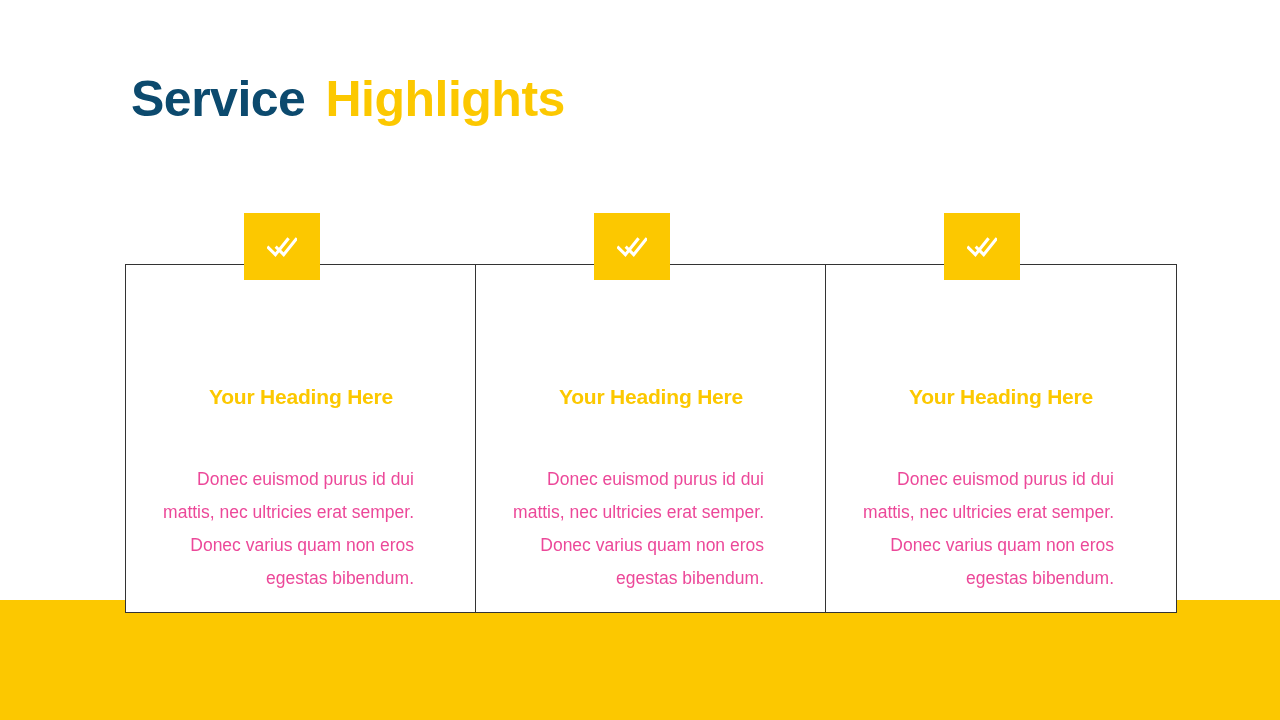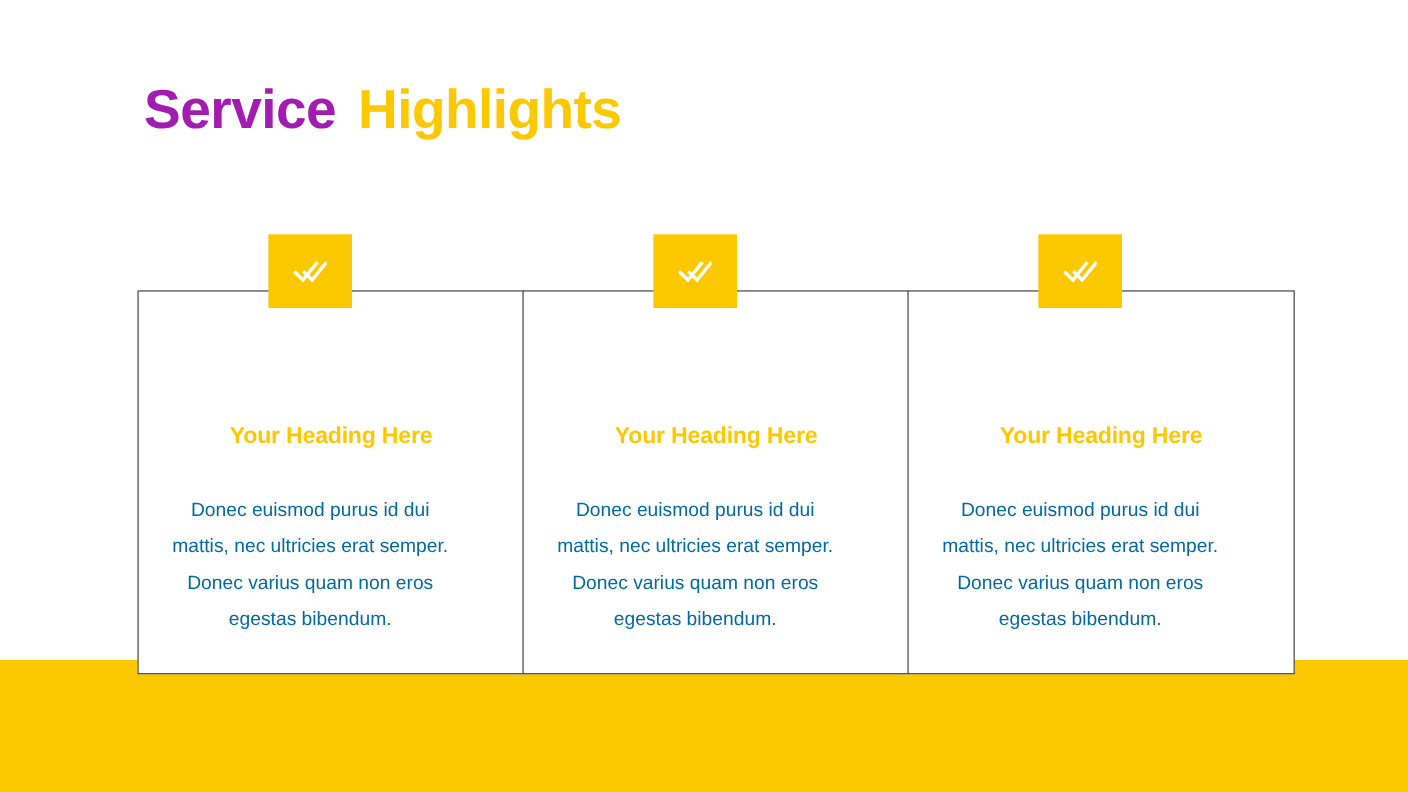--- a/index.html
+++ b/index.html
@@ -37,21 +37,21 @@
     position: absolute;
     left: 131px;
     top: 72px;
     font-size: 50px;
     font-weight: bold;
     letter-spacing: -0.5px;
     line-height: 1.1;
     white-space: nowrap;
   }
   .title .title-main {
-    color: #a21caf;
+    color: #0c4a6e;
   }
   .title .title-accent {
     color: #fcc800;
     margin-left: 20px;
   }
 
   
   .cards {
     position: absolute;
     left: 125px;
@@ -108,24 +108,24 @@
     text-align: center;
     color: #fcc800;
     font-size: 21px;
     font-weight: bold;
     letter-spacing: -0.2px;
   }
 
   .card-body {
     position: absolute;
     left: 24px;
-    top: 182px;
+    top: 198px;
     width: 264px;
-    text-align: center;
-    color: #0369a1;
+    text-align: right;
+    color: #ec4899;
     font-size: 17.5px;
     line-height: 33px;
     font-weight: normal;
   }
 </style>
 </head>
 <body>
 
 <div class="slide">
 

